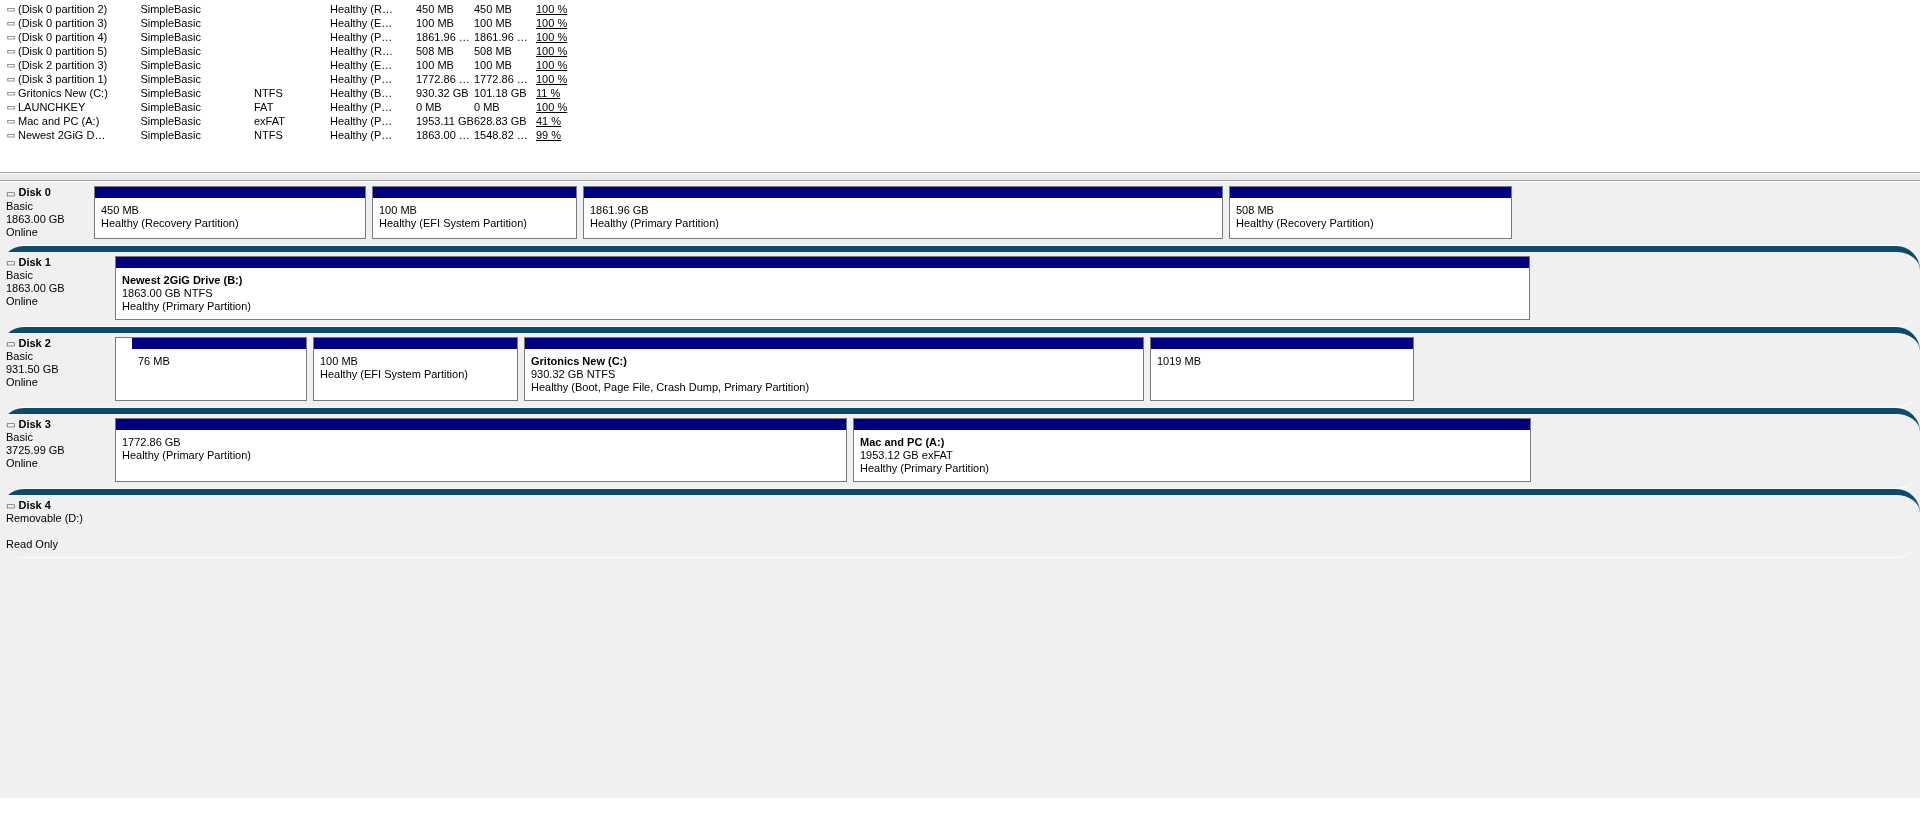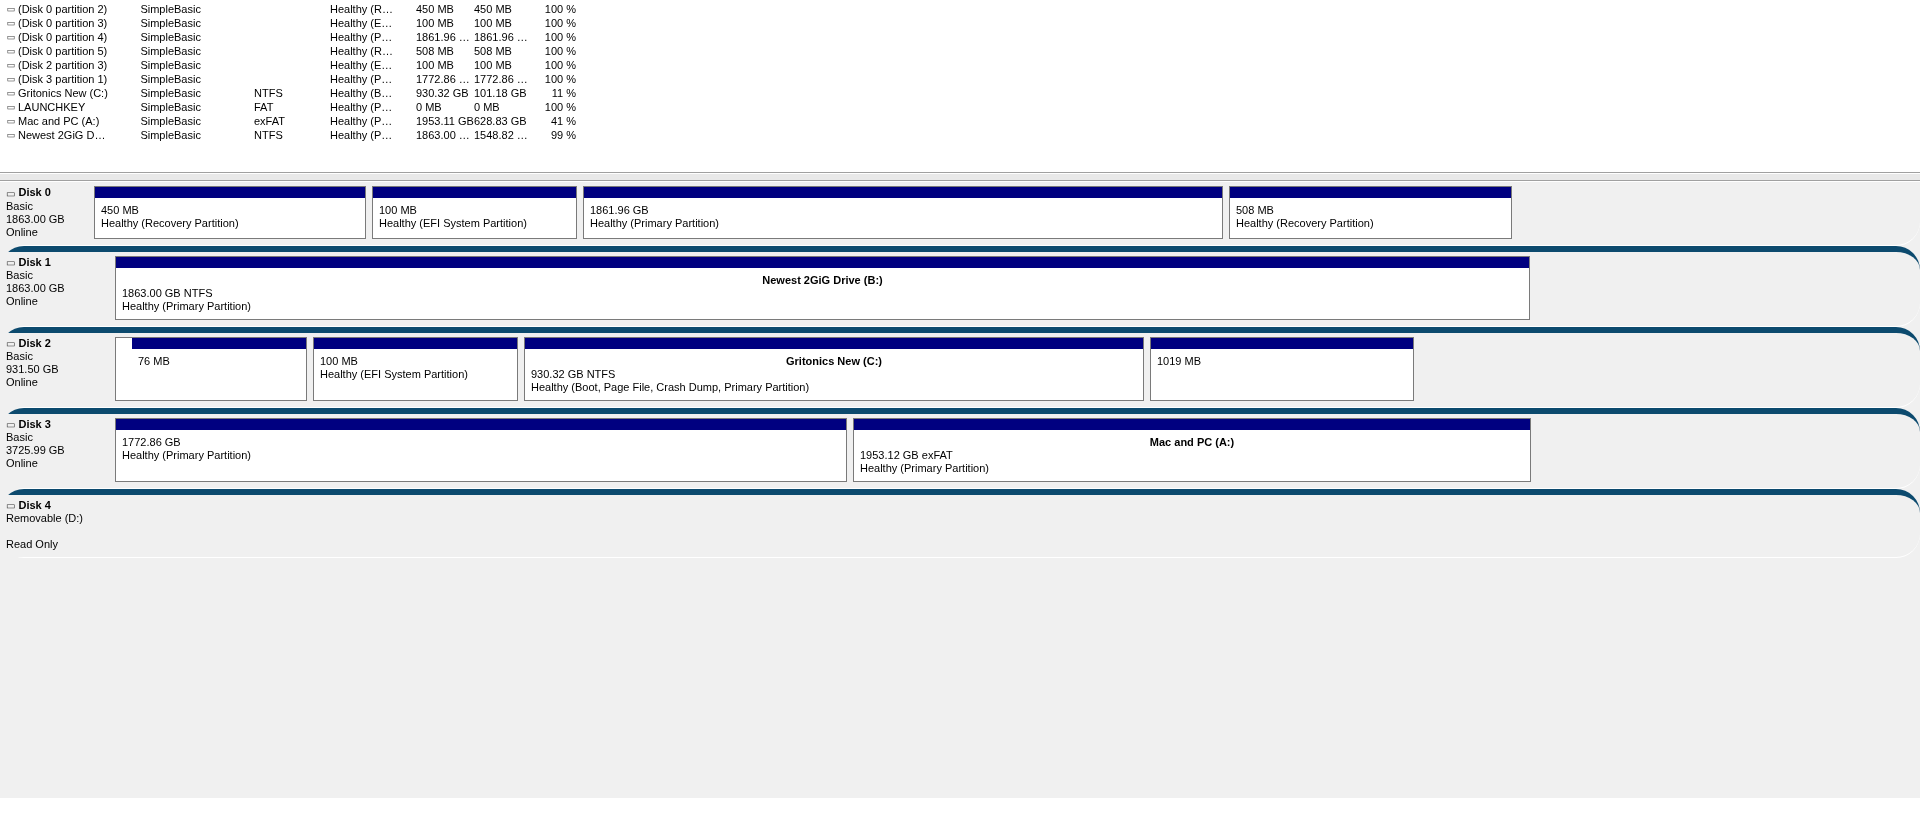--- a/index.html
+++ b/index.html
@@ -36,21 +36,21 @@
     font-size: 9px;
     color: #333;
   }
   .c-vol   { width: 90px; }
   .c-lay   { width: 66px; text-align: right; }
   .c-type  { width: 50px; }
   .c-fs    { width: 76px; padding-left: 30px; }
   .c-stat  { width: 86px; }
   .c-cap   { width: 58px; text-align: left; }
   .c-free  { width: 62px; text-align: left; }
-  .c-pct   { width: 40px; text-align: right; }
+  .c-pct   { width: 40px; text-align: left; text-decoration: underline; }
 
   
   .splitter {
     height: 6px;
     background: #e9e9e9;
     border-top: 1px solid #ffffff;
     border-bottom: 1px solid #a0a0a0;
   }
 
   
@@ -107,21 +107,20 @@
     background: #000080;
     flex-shrink: 0;
   }
   .part-body {
     padding: 6px 6px 6px 6px;
     line-height: 13px;
     flex: 1;
   }
   .part-title {
     font-weight: bold;
-    text-align: center;
   }
 
   .empty-disk-body {
     flex: 1;
     padding: 20px 6px;
   }
 
   .bottom-fill {
     height: 240px;
     background: #f0f0f0;

